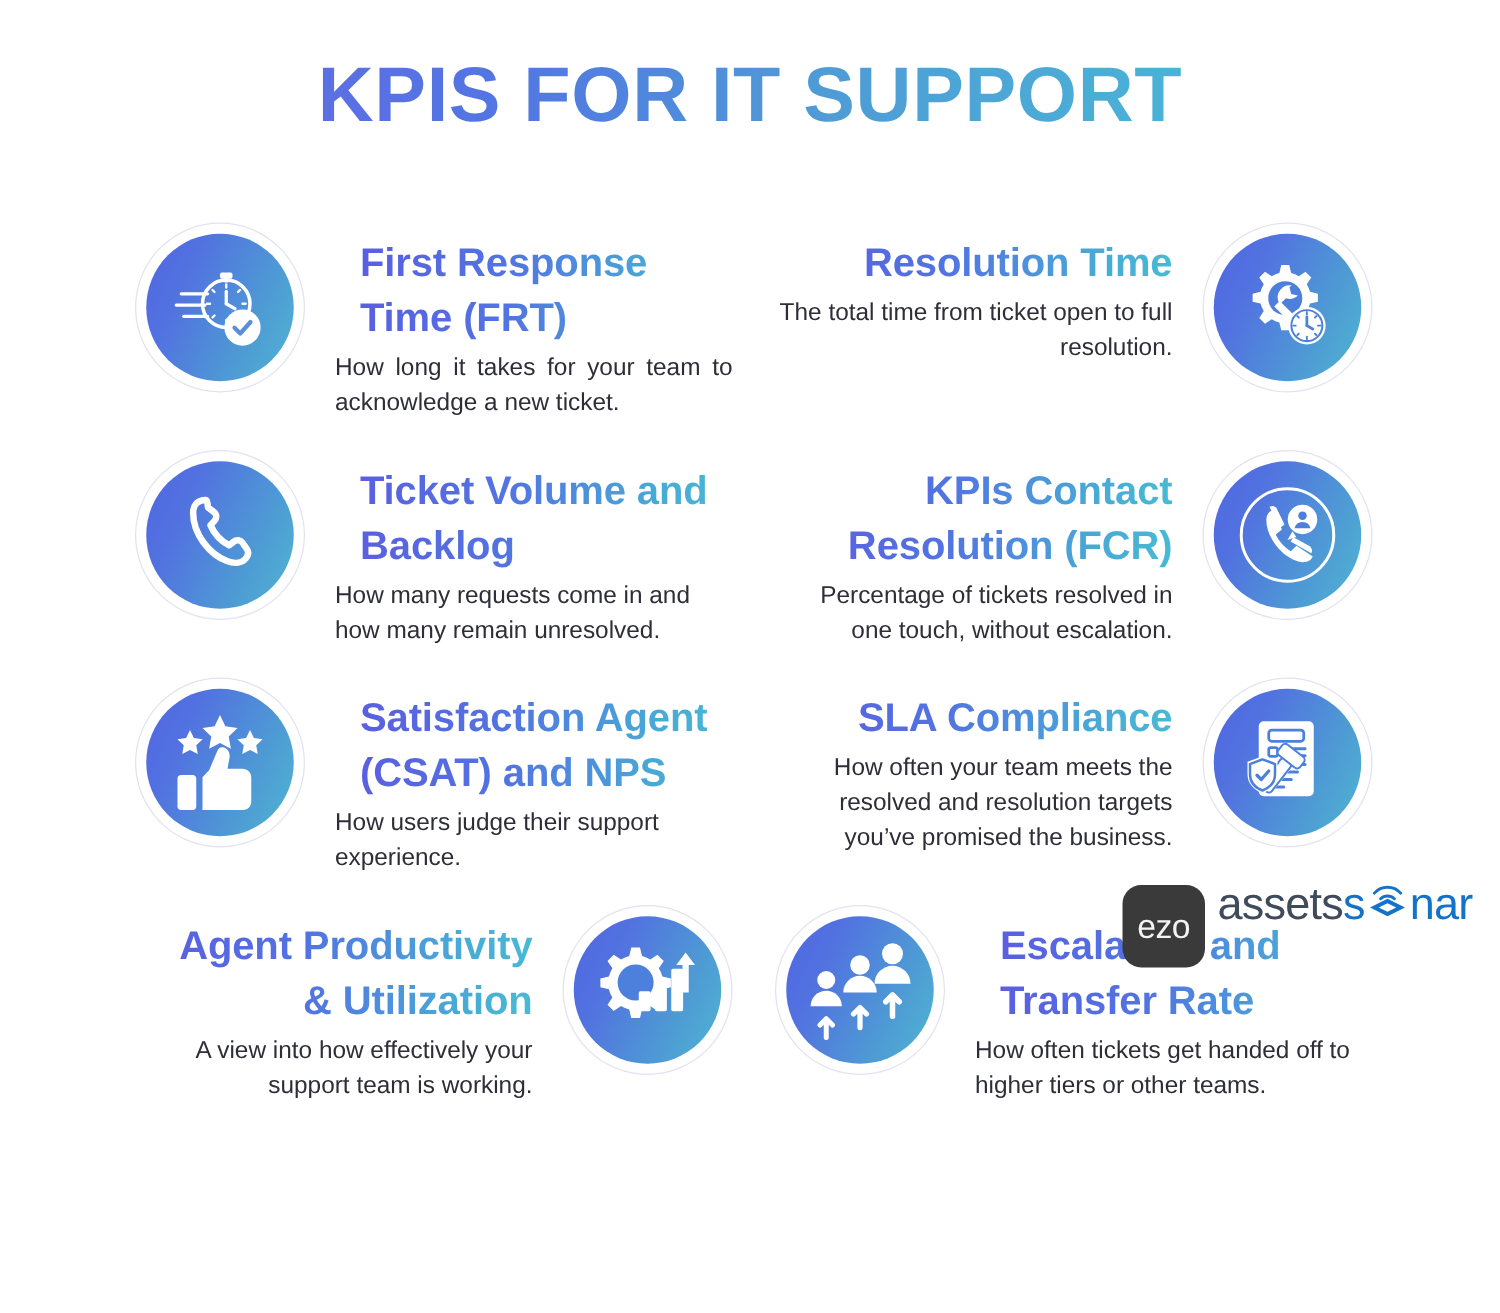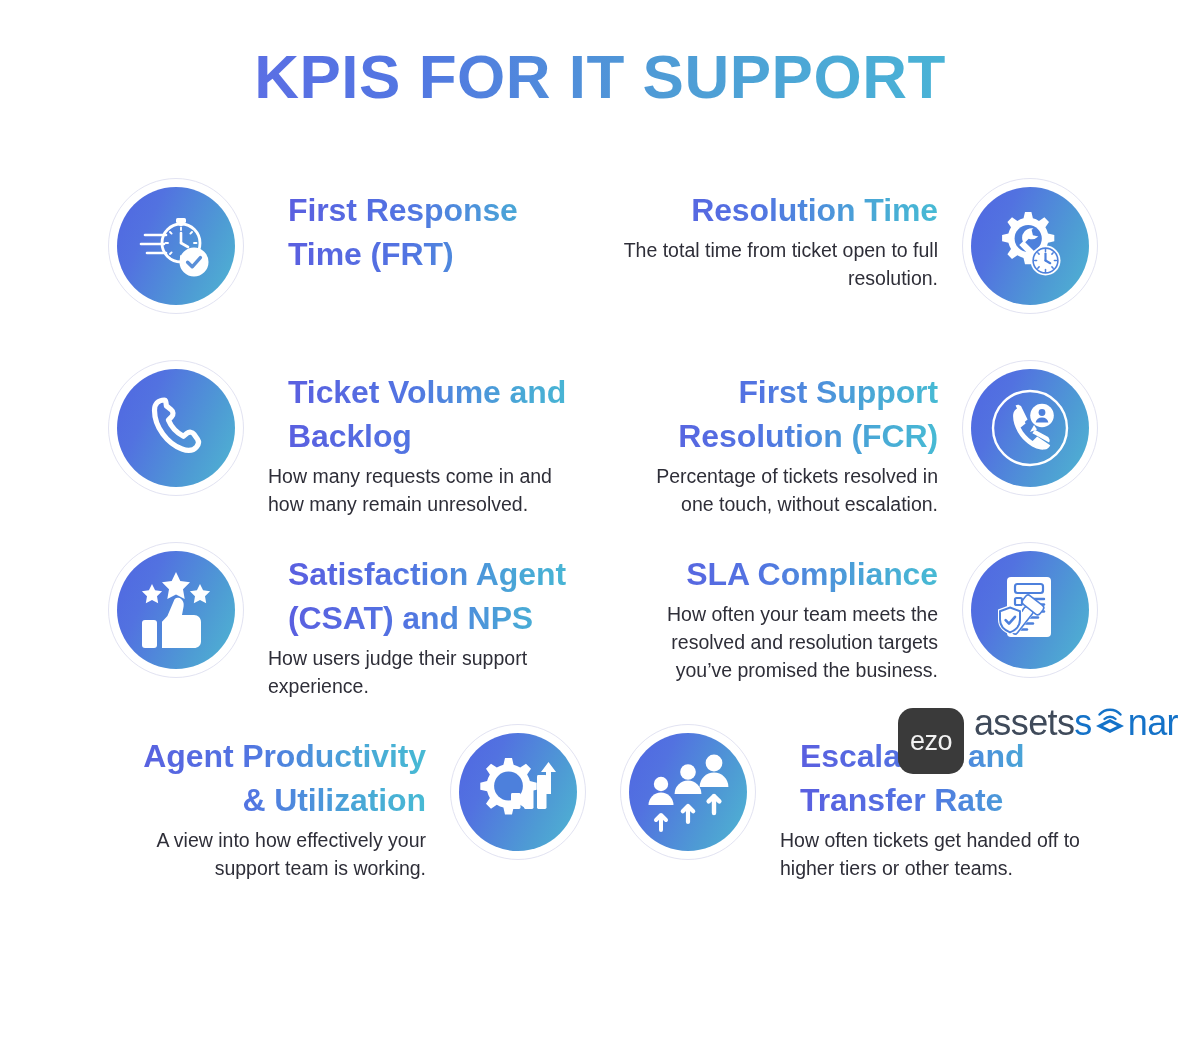--- a/index.html
+++ b/index.html
@@ -195,20 +195,21 @@
               <line x1="42" y1="34" x2="49" y2="38"></line>
             </g>
             <circle cx="55" cy="53" r="13.5" fill="#ffffff"></circle>
             <circle cx="55" cy="53" r="13.5" fill="none" stroke="#ffffff" stroke-width="2"></circle>
             <path d="M48.6 53.2 L53.2 57.8 L61.4 48.6" fill="none" stroke="#5A8FD8" stroke-width="3.4" stroke-linecap="round" stroke-linejoin="round"></path>
           </svg>
         </div>
       </div>
       <div class="card-text">
         <div class="card-title">First Response Time (FRT)</div>
+        <div class="card-desc justify">How long it takes for your team to acknowledge a new ticket.</div>
       </div>
     </div>
 
     <div class="card right">
       <div class="icon-badge">
         <div class="icon-ring"></div>
         <div class="icon-circle">
           <svg width="76" height="76" viewBox="0 0 76 76">
             <path fill="#ffffff" d="M33 4 l6.4 0 1.5 6.3 a22.5 22.5 0 0 1 6.1 2.6 l5.4-3.6 4.6 4.6 -3.6 5.4 a22.5 22.5 0 0 1 2.6 6.1 l6.3 1.5 0 6.4 -6.3 1.5 a22.5 22.5 0 0 1-2.6 6.1 l3.6 5.4 -4.6 4.6 -5.4-3.6 a22.5 22.5 0 0 1-6.1 2.6 l-1.5 6.3 -6.4 0 -1.5-6.3 a22.5 22.5 0 0 1-6.1-2.6 l-5.4 3.6 -4.6-4.6 3.6-5.4 a22.5 22.5 0 0 1-2.6-6.1 l-6.3-1.5 0-6.4 6.3-1.5 a22.5 22.5 0 0 1 2.6-6.1 l-3.6-5.4 4.6-4.6 5.4 3.6 a22.5 22.5 0 0 1 6.1-2.6 z"></path>
             <circle cx="36.2" cy="30.5" r="13.6" fill="#4D80DC"></circle>
@@ -265,21 +266,21 @@
             <g>
               <circle cx="62" cy="37.5" r="11.8" fill="#ffffff"></circle>
               <path fill="#ffffff" d="M54 47 l-4 7 7-2.5 z"></path>
               <circle cx="62" cy="34.5" r="3.4" fill="#4D80DC"></circle>
               <path fill="#4D80DC" d="M55.6 44.5 a6.6 6.6 0 0 1 12.8 0 z"></path>
             </g>
           </svg>
         </div>
       </div>
       <div class="card-text">
-        <div class="card-title">First Support Resolution (FCR)</div>
+        <div class="card-title">KPIs Contact Resolution (FCR)</div>
         <div class="card-desc">Percentage of tickets resolved in one touch, without escalation.</div>
       </div>
     </div>
 
     <div class="card left">
       <div class="icon-badge">
         <div class="icon-ring"></div>
         <div class="icon-circle">
           <svg width="80" height="80" viewBox="0 0 80 80">
             <path fill="#ffffff" d="M40 2 l4.3 8.9 9.7 1.4 -7 6.9 1.7 9.8 -8.7-4.6 -8.7 4.6 1.7-9.8 -7-6.9 9.7-1.4 z"></path>

